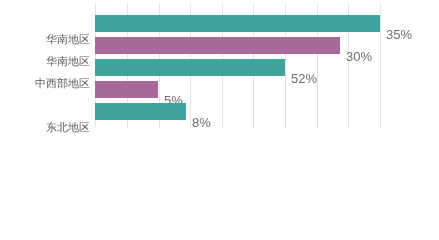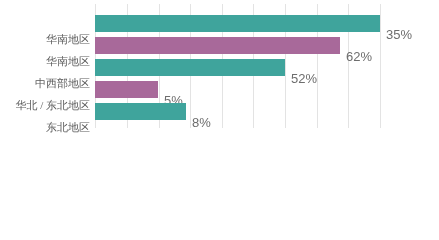--- a/index.html
+++ b/index.html
@@ -99,29 +99,28 @@
 
   <div class="rows">
       <div class="row" style="top: 15px;">
         <div class="row-label" style="color: rgb(90, 90, 90);">华南地区</div>
         <div class="bar" style="width: 285px; background: rgb(63, 164, 156);"></div>
         <div class="bar-value" style="left: 386px; color: rgb(109, 109, 109);">35%</div>
       </div>
       <div class="row" style="top: 37px;">
         <div class="row-label" style="color: rgb(90, 90, 90);">华南地区</div>
         <div class="bar" style="width: 245px; background: rgb(168, 105, 154);"></div>
-        <div class="bar-value" style="left: 346px; color: rgb(109, 109, 109);">62%</div>
+        <div class="bar-value" style="left: 346px; color: rgb(109, 109, 109);">30%</div>
       </div>
       <div class="row" style="top: 59px;">
         <div class="row-label" style="color: rgb(90, 90, 90);">中西部地区</div>
         <div class="bar" style="width: 190px; background: rgb(63, 164, 156);"></div>
         <div class="bar-value" style="left: 291px; color: rgb(109, 109, 109);">52%</div>
       </div>
       <div class="row" style="top: 81px;">
-        <div class="row-label" style="color: rgb(90, 90, 90);">华北 / 东北地区</div>
         <div class="bar" style="width: 63px; background: rgb(168, 105, 154);"></div>
         <div class="bar-value" style="left: 164px; color: rgb(109, 109, 109);">5%</div>
       </div>
       <div class="row" style="top: 103px;">
         <div class="row-label" style="color: rgb(90, 90, 90);">东北地区</div>
         <div class="bar" style="width: 91px; background: rgb(63, 164, 156);"></div>
         <div class="bar-value" style="left: 192px; color: rgb(109, 109, 109);">8%</div>
       </div>
     </div>
 

